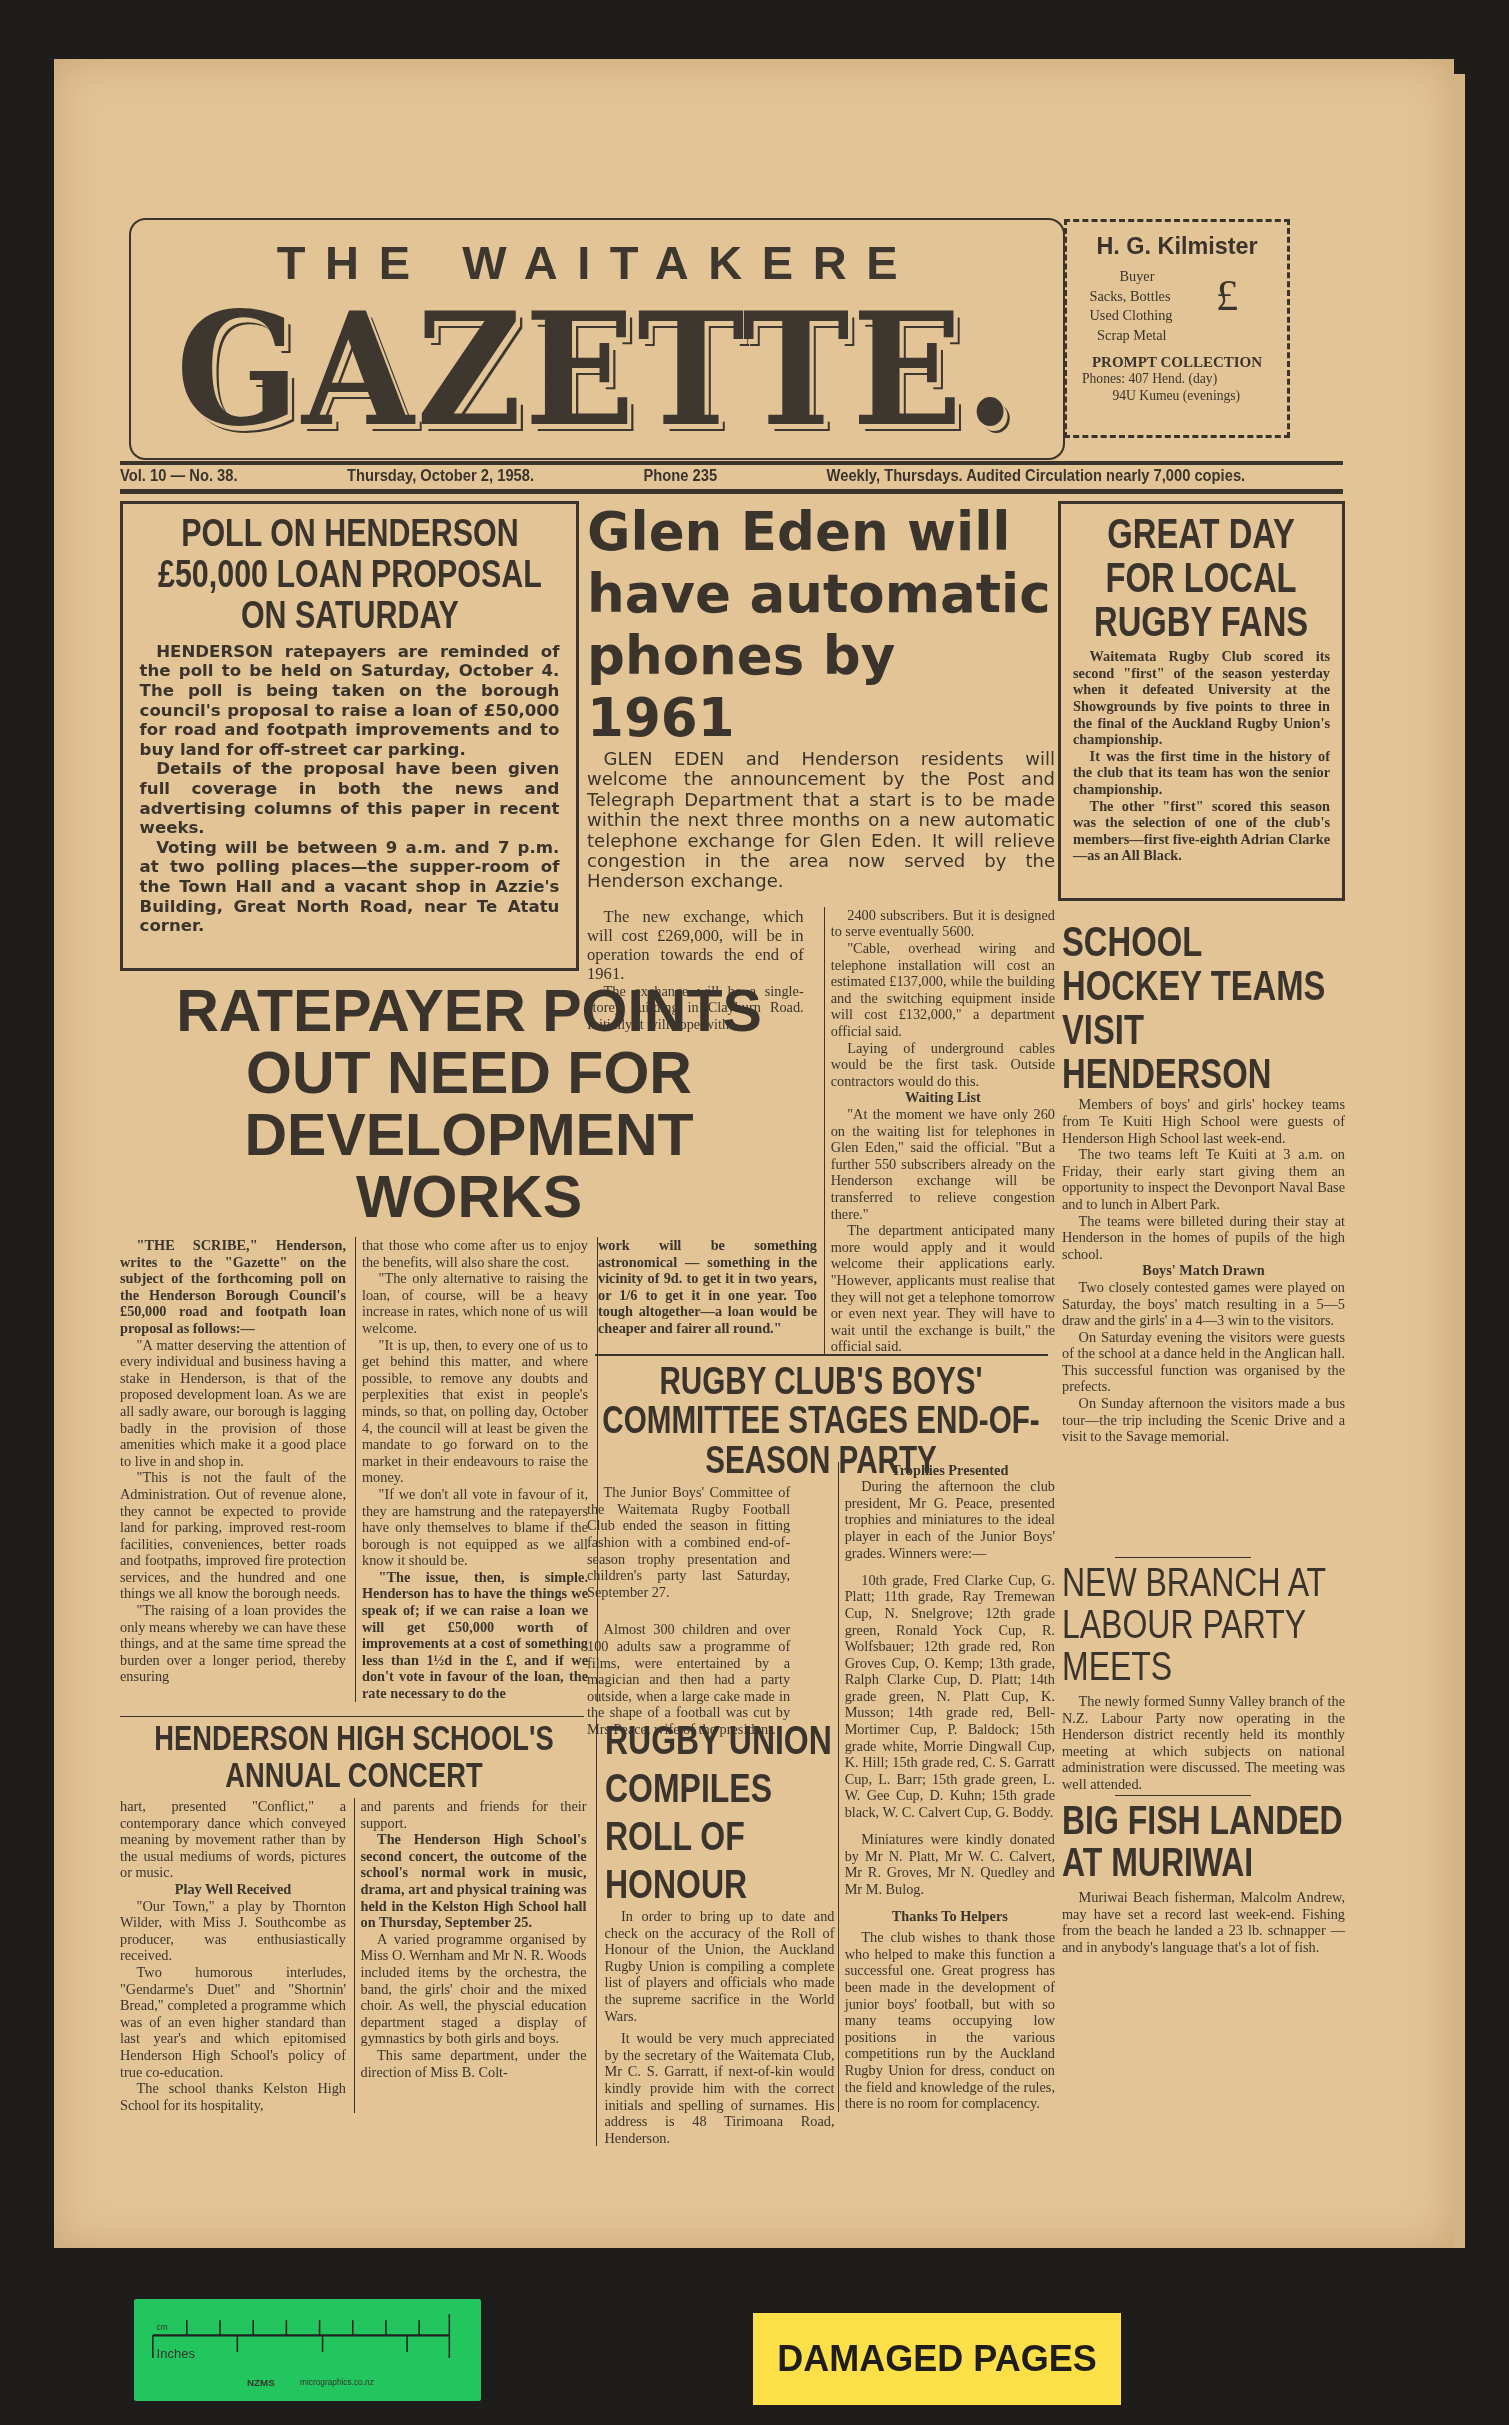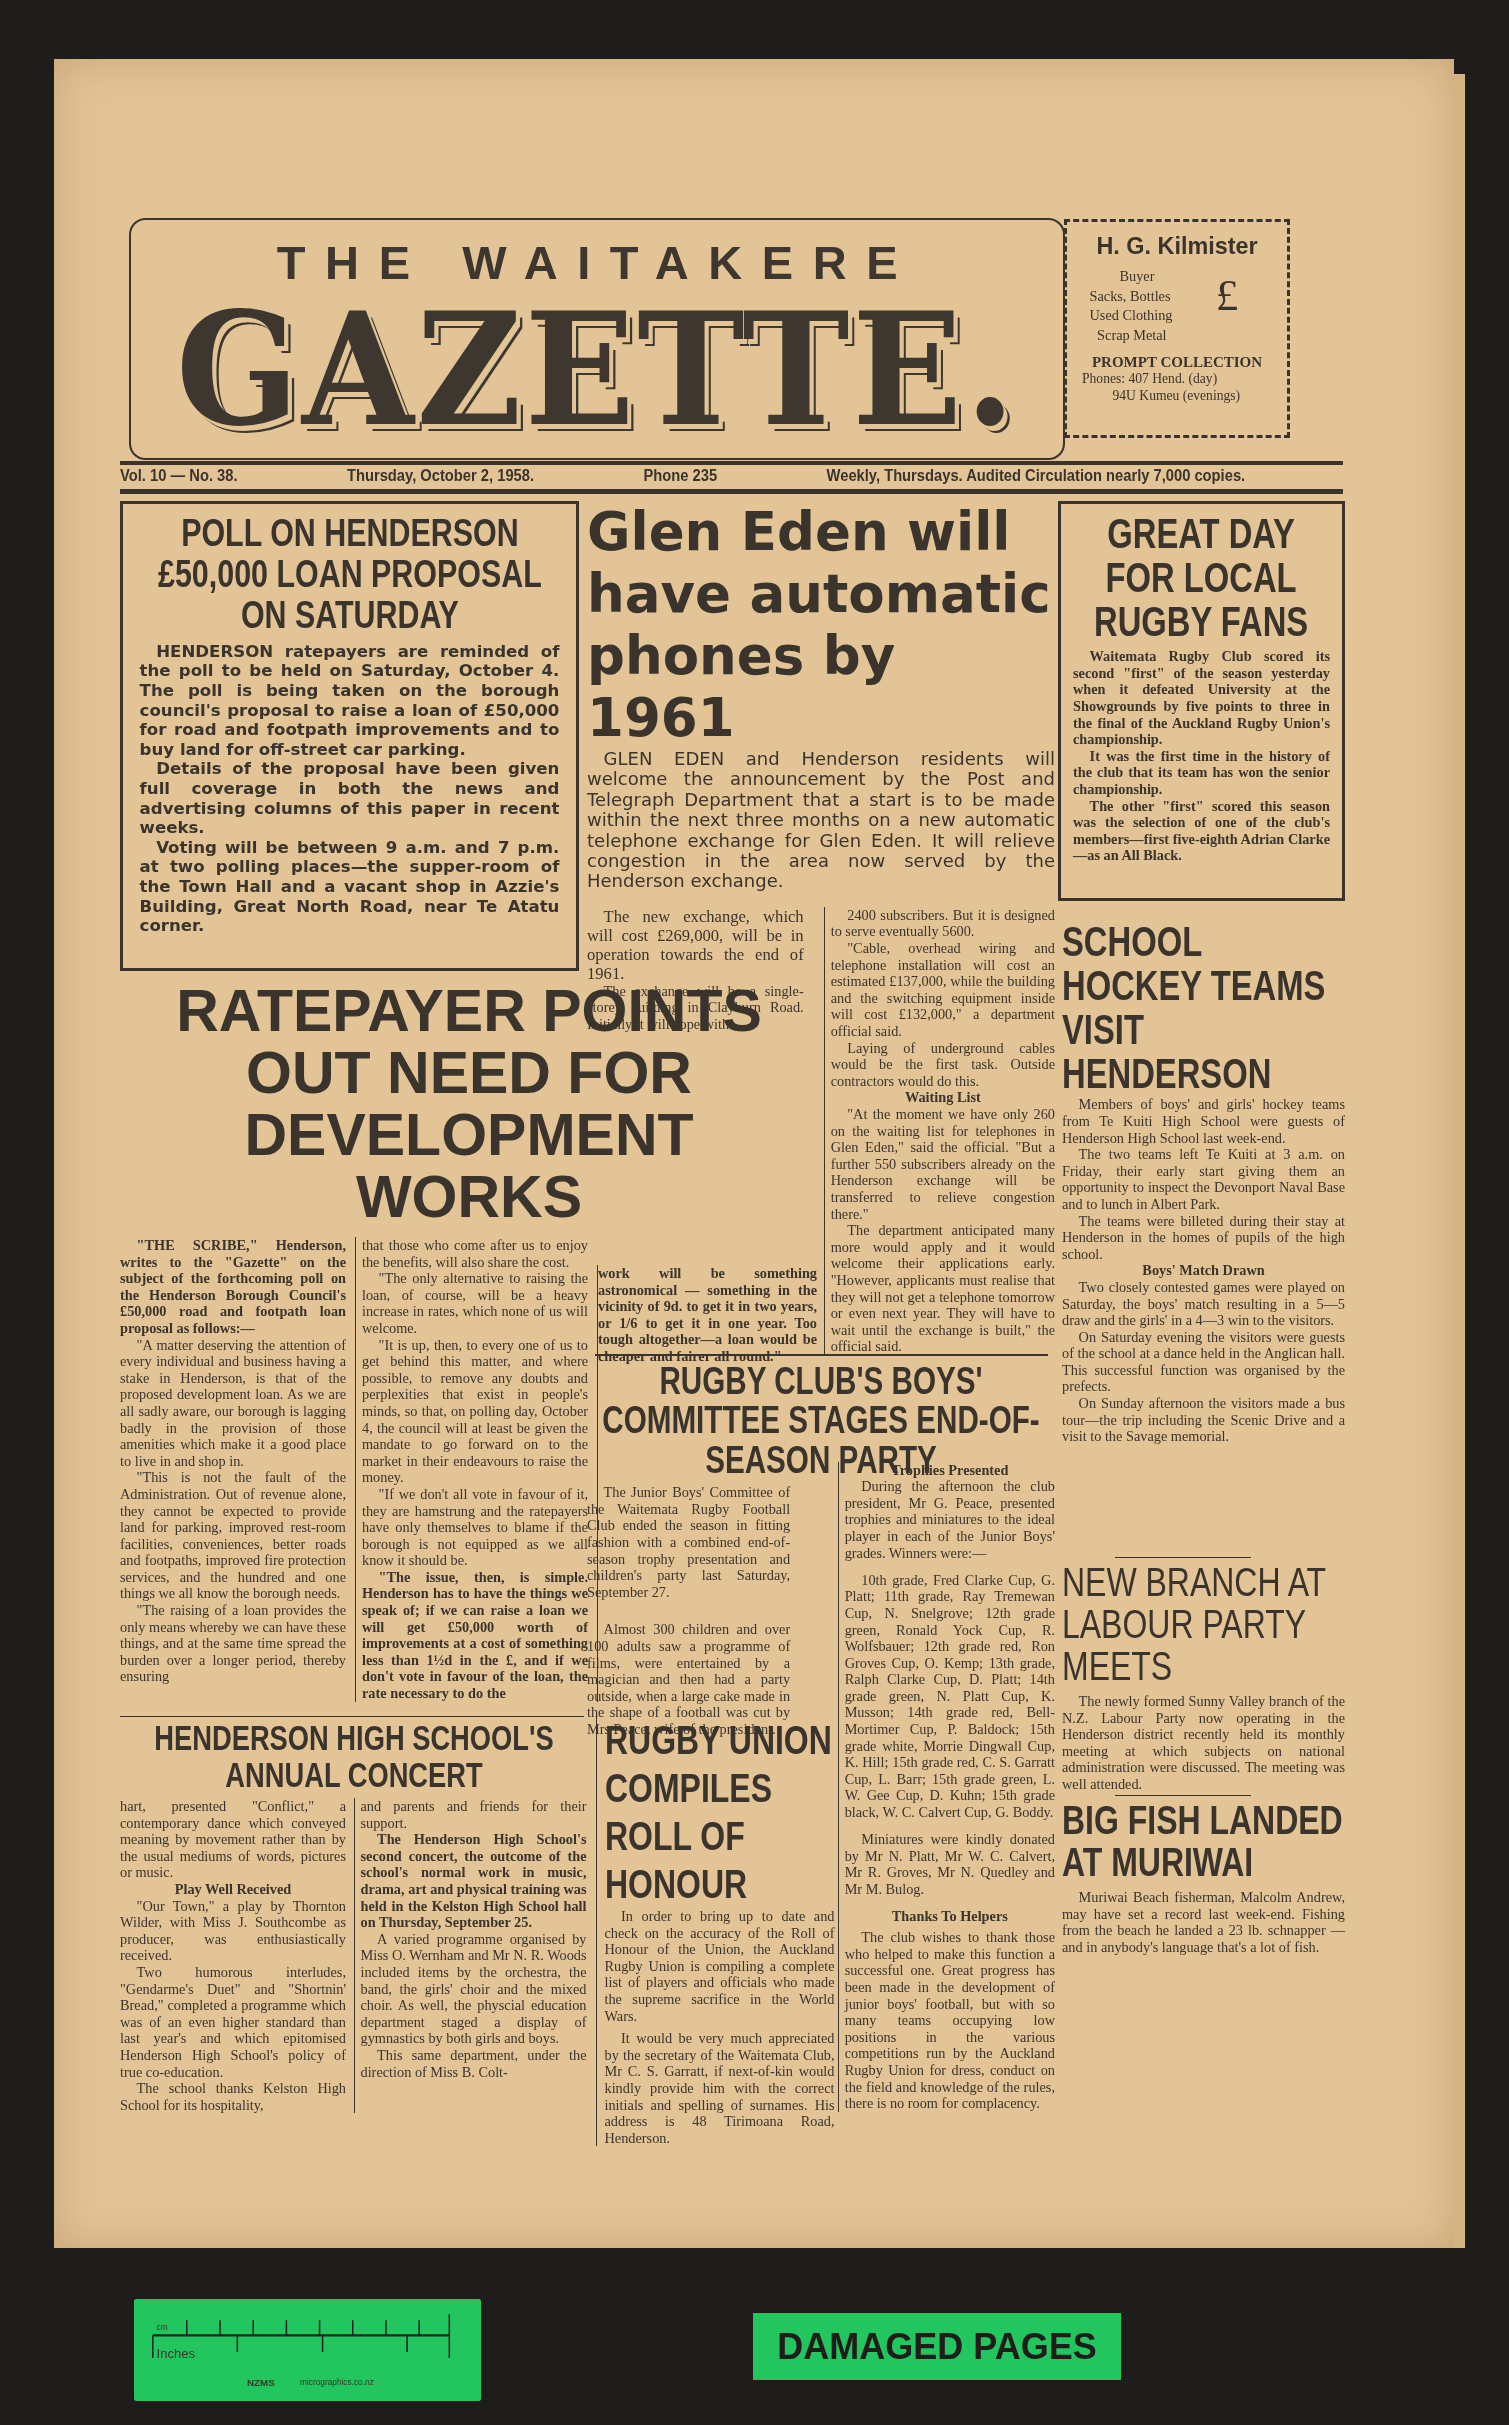--- a/index.html
+++ b/index.html
@@ -23,21 +23,21 @@
   .dateline{left:66px;top:408px;width:1223px;font-family:"Liberation Sans",sans-serif;font-weight:bold;font-size:16px;display:flex;justify-content:space-between;transform:scaleX(.92);transform-origin:left;}
   .hl{font-family:"Liberation Sans",sans-serif;font-weight:bold;text-align:center;color:#3a342c;line-height:1.05;}
   .cond{transform:scaleX(.78);}
   .body{font-size:14.3px;line-height:16.6px;text-align:justify;}
   .body p{margin:0;text-indent:16.6px;}
   .bold{font-weight:bold;}
   .sub{font-weight:bold;text-align:center;font-size:14.3px;}
   .box{border:3px solid #3a342c;box-sizing:border-box;}
   .hline{position:absolute;height:1.5px;background:#3a342c;}
   .scale{left:134px;top:2299px;width:347px;height:102px;background:#22c55e;border-radius:2.3px;}
-  .dmg{left:753px;top:2313px;width:368px;height:67px;background:#22c55e;font-family:"Liberation Sans",sans-serif;font-weight:bold;font-size:36px;display:flex;align-items:center;justify-content:center;color:#1f1d1b;}
+  .dmg{left:753px;top:2313px;width:368px;height:92px;background:#fde047;font-family:"Liberation Sans",sans-serif;font-weight:bold;font-size:36px;display:flex;align-items:center;justify-content:center;color:#1f1d1b;}
 </style>
 </head>
 <body>
 
 <div class="page">
 
   <div class="abs mast">
     <div class="abs mast-top">THE WAITAKERE</div>
     <div class="abs mast-main">GAZETTE.</div>
   </div>
@@ -124,21 +124,21 @@
         <p>"This is not the fault of the Administration. Out of revenue alone, they cannot be expected to provide land for parking, improved rest-room facilities, conveniences, better roads and footpaths, improved fire protection services, and the hundred and one things we all know the borough needs.</p>
         <p>"The raising of a loan provides the only means whereby we can have these things, and at the same time spread the burden over a longer period, thereby ensuring</p>
       </div>
       <div class="body" style="width:226px;border-left:0.8px solid #3a342c;padding-left:6px;">
         <p style="text-indent:0">that those who come after us to enjoy the benefits, will also share the cost.</p>
         <p>"The only alternative to raising the loan, of course, will be a heavy increase in rates, which none of us will welcome.</p>
         <p>"It is up, then, to every one of us to get behind this matter, and where possible, to remove any doubts and perplexities that exist in people's minds, so that, on polling day, October 4, the council will at least be given the mandate to go forward on to the market in their endeavours to raise the money.</p>
         <p>"If we don't all vote in favour of it, they are hamstrung and the ratepayers have only themselves to blame if the borough is not equipped as we all know it should be.</p>
         <p class="bold">"The issue, then, is simple. Henderson has to have the things we speak of; if we can raise a loan we will get £50,000 worth of improvements at a cost of something less than 1½d in the £, and if we don't vote in favour of the loan, the rate necessary to do the</p>
       </div>
-      <div class="body bold" style="width:219px;border-left:0.8px solid #3a342c;padding-left:0;margin-top:28px;">
+      <div class="body bold" style="width:219px;border-left:0.8px solid #3a342c;padding-left:0;">
         <p style="text-indent:0">work will be something astronomical — something in the vicinity of 9d. to get it in two years, or 1/6 to get it in one year. Too tough altogether—a loan would be cheaper and fairer all round."</p>
       </div>
     </div>
   </div>
 
   <div class="abs" style="left:533px;top:1295px;width:468px;">
     <div class="hline" style="left:7.5px;top:0;width:453px;"></div>
     <div class="hl cond" style="font-size:38px;padding-top:7.5px;margin:0 -68px;">RUGBY CLUB'S BOYS' COMMITTEE STAGES END-OF-SEASON PARTY</div>
     <div style="display:flex;gap:7.5px;margin-top:3px;">
       <div class="body" style="width:226px;">

